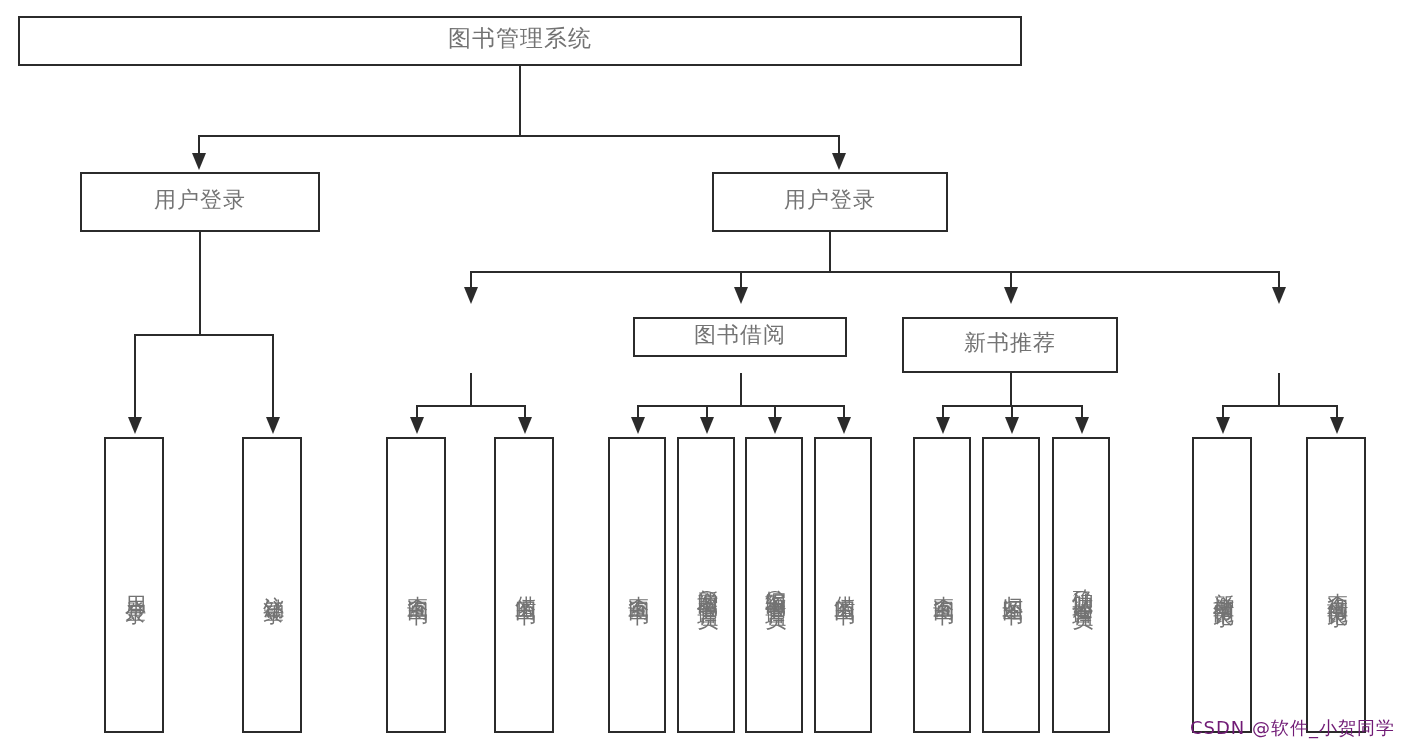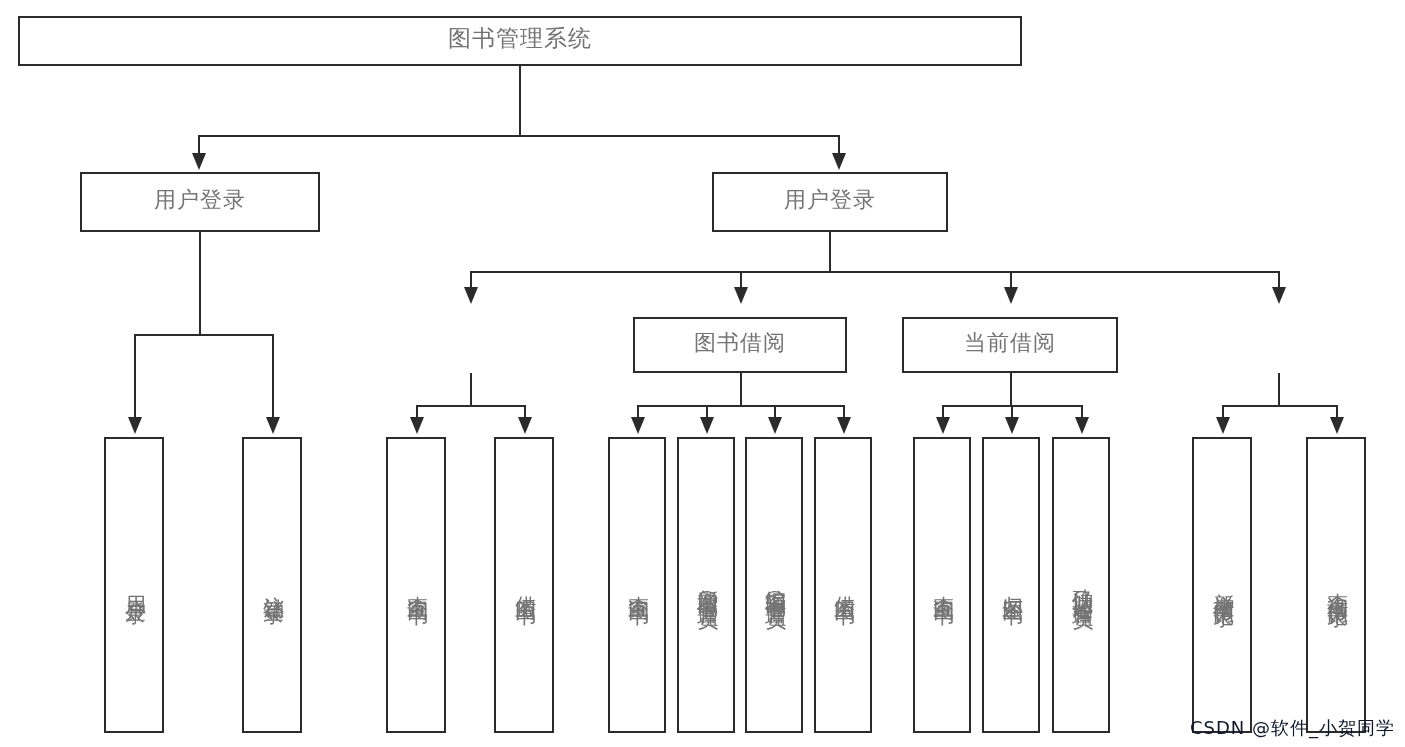--- a/index.html
+++ b/index.html
@@ -62,21 +62,21 @@
     position:absolute;
     width:0;height:0;
     border-left:7px solid transparent;
     border-right:7px solid transparent;
     border-top:17px solid #2b2b2b;
   }
   
   #watermark{
     position:absolute;
     font-size:18px;
-    color:#0f172a;
+    color:#701a75;
     white-space:nowrap;
     letter-spacing:1px;
     pointer-events:none;
   }
 </style>
 </head>
 <body>
 
 <div id="canvas">
 
@@ -110,25 +110,25 @@
   <div class="hline" style="left:470px;top:271px;width:809px;"></div>
   <div class="vline" style="left:470px;top:271px;height:18px;"></div>
   <div class="arrow" style="left:464px;top:287px;"></div>
   <div class="vline" style="left:740px;top:271px;height:18px;"></div>
   <div class="arrow" style="left:734px;top:287px;"></div>
   <div class="vline" style="left:1010px;top:271px;height:18px;"></div>
   <div class="arrow" style="left:1004px;top:287px;"></div>
   <div class="vline" style="left:1278px;top:271px;height:18px;"></div>
   <div class="arrow" style="left:1272px;top:287px;"></div>
 
-  <div class="node h" style="left:633px;top:317px;width:214px;height:56px;">
+  <div class="node h" style="left:633px;top:317px;width:214px;height:40px;">
     <span>图书借阅</span>
   </div>
   <div class="node h" style="left:902px;top:317px;width:216px;height:56px;">
-    <span>当前借阅</span>
+    <span>新书推荐</span>
   </div>
 
   <div class="vline" style="left:470px;top:373px;height:33px;"></div>
   <div class="hline" style="left:416px;top:405px;width:108px;"></div>
   <div class="vline" style="left:416px;top:405px;height:14px;"></div>
   <div class="arrow" style="left:410px;top:417px;"></div>
   <div class="vline" style="left:524px;top:405px;height:14px;"></div>
   <div class="arrow" style="left:518px;top:417px;"></div>
 
   <div class="vline" style="left:740px;top:373px;height:33px;"></div>

